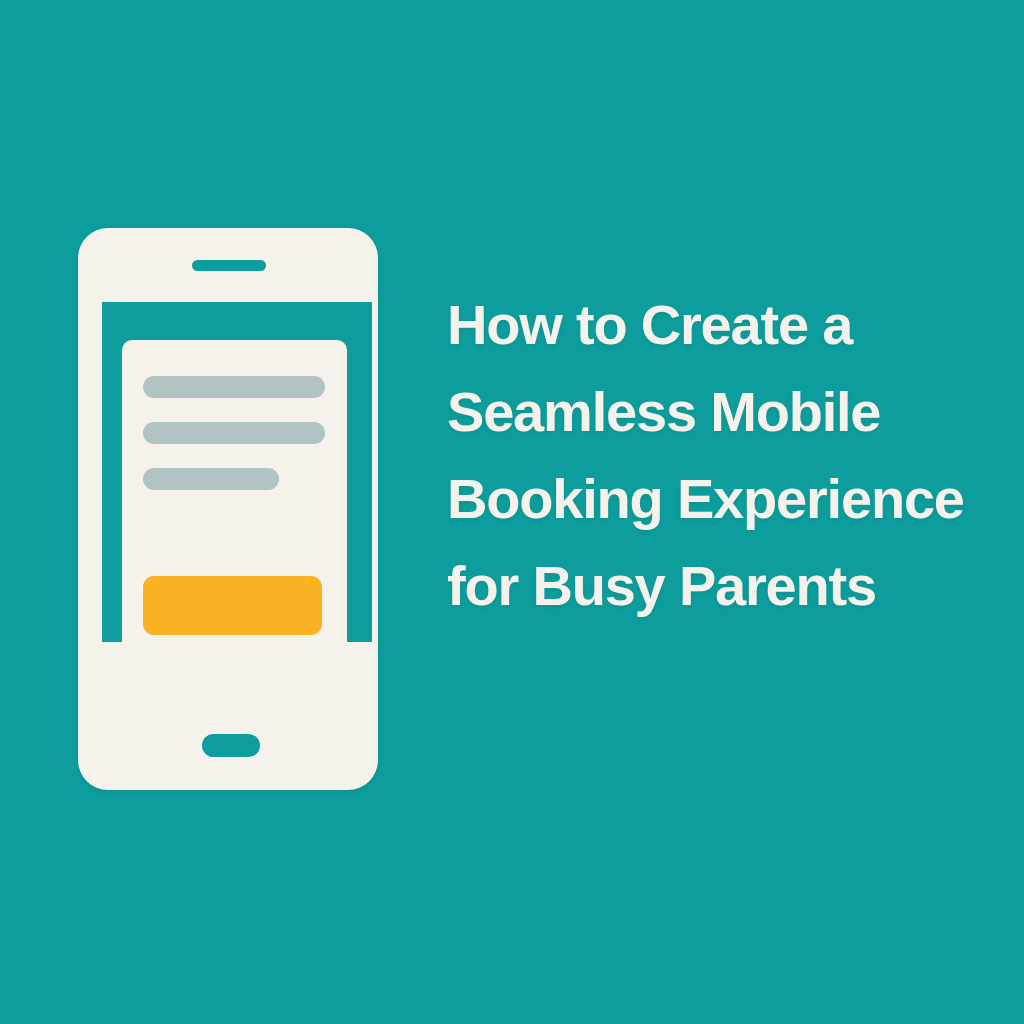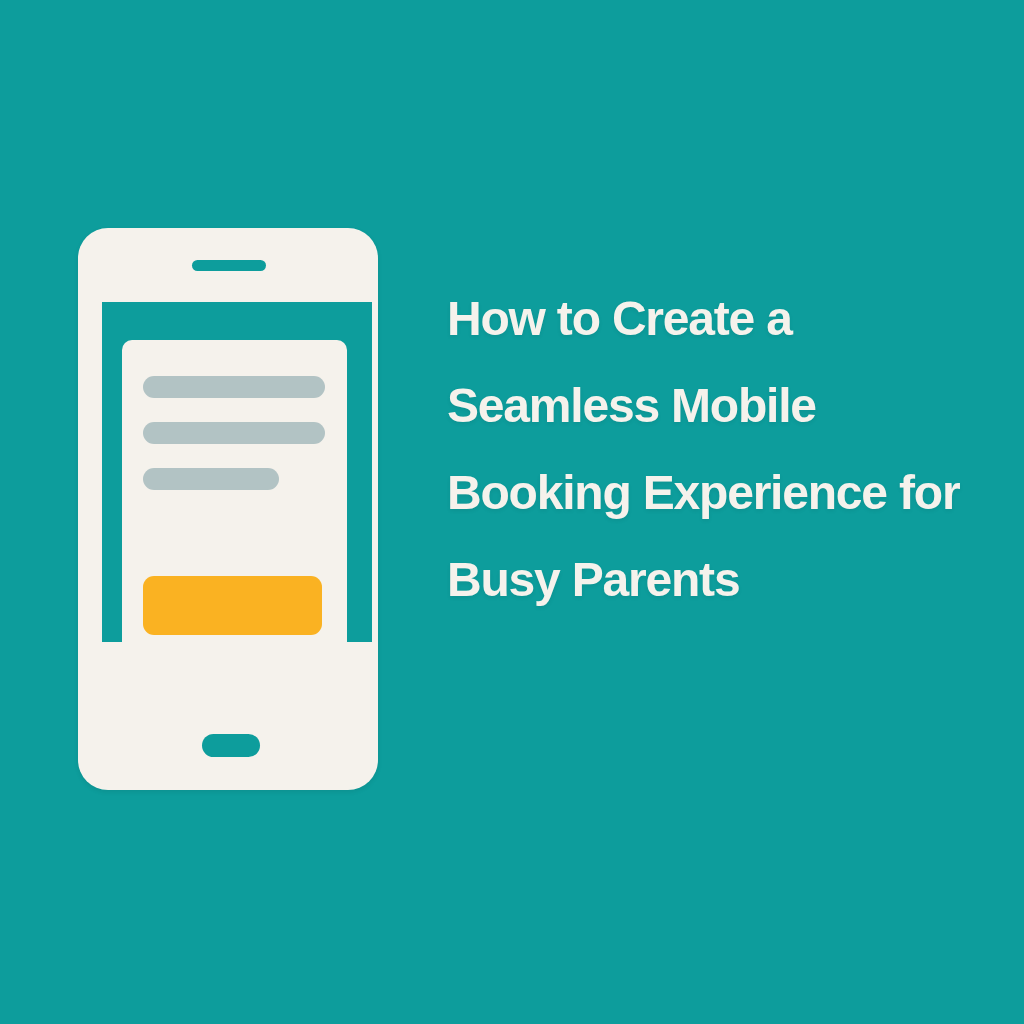--- a/index.html
+++ b/index.html
@@ -98,21 +98,21 @@
   }
 
   
   .headline {
     position: absolute;
     left: 447px;
     top: 243px;
     width: 545px;
     color: #f5f2ec;
     font-family: "Liberation Sans", sans-serif;
-    font-size: 48px;
+    font-size: 56px;
     font-weight: 700;
     line-height: 87px;
     letter-spacing: -1.2px;
     text-shadow: 0 2px 4px rgba(0,0,0,0.07);
     white-space: pre-line;
   }
 </style>
 </head>
 <body>
 

